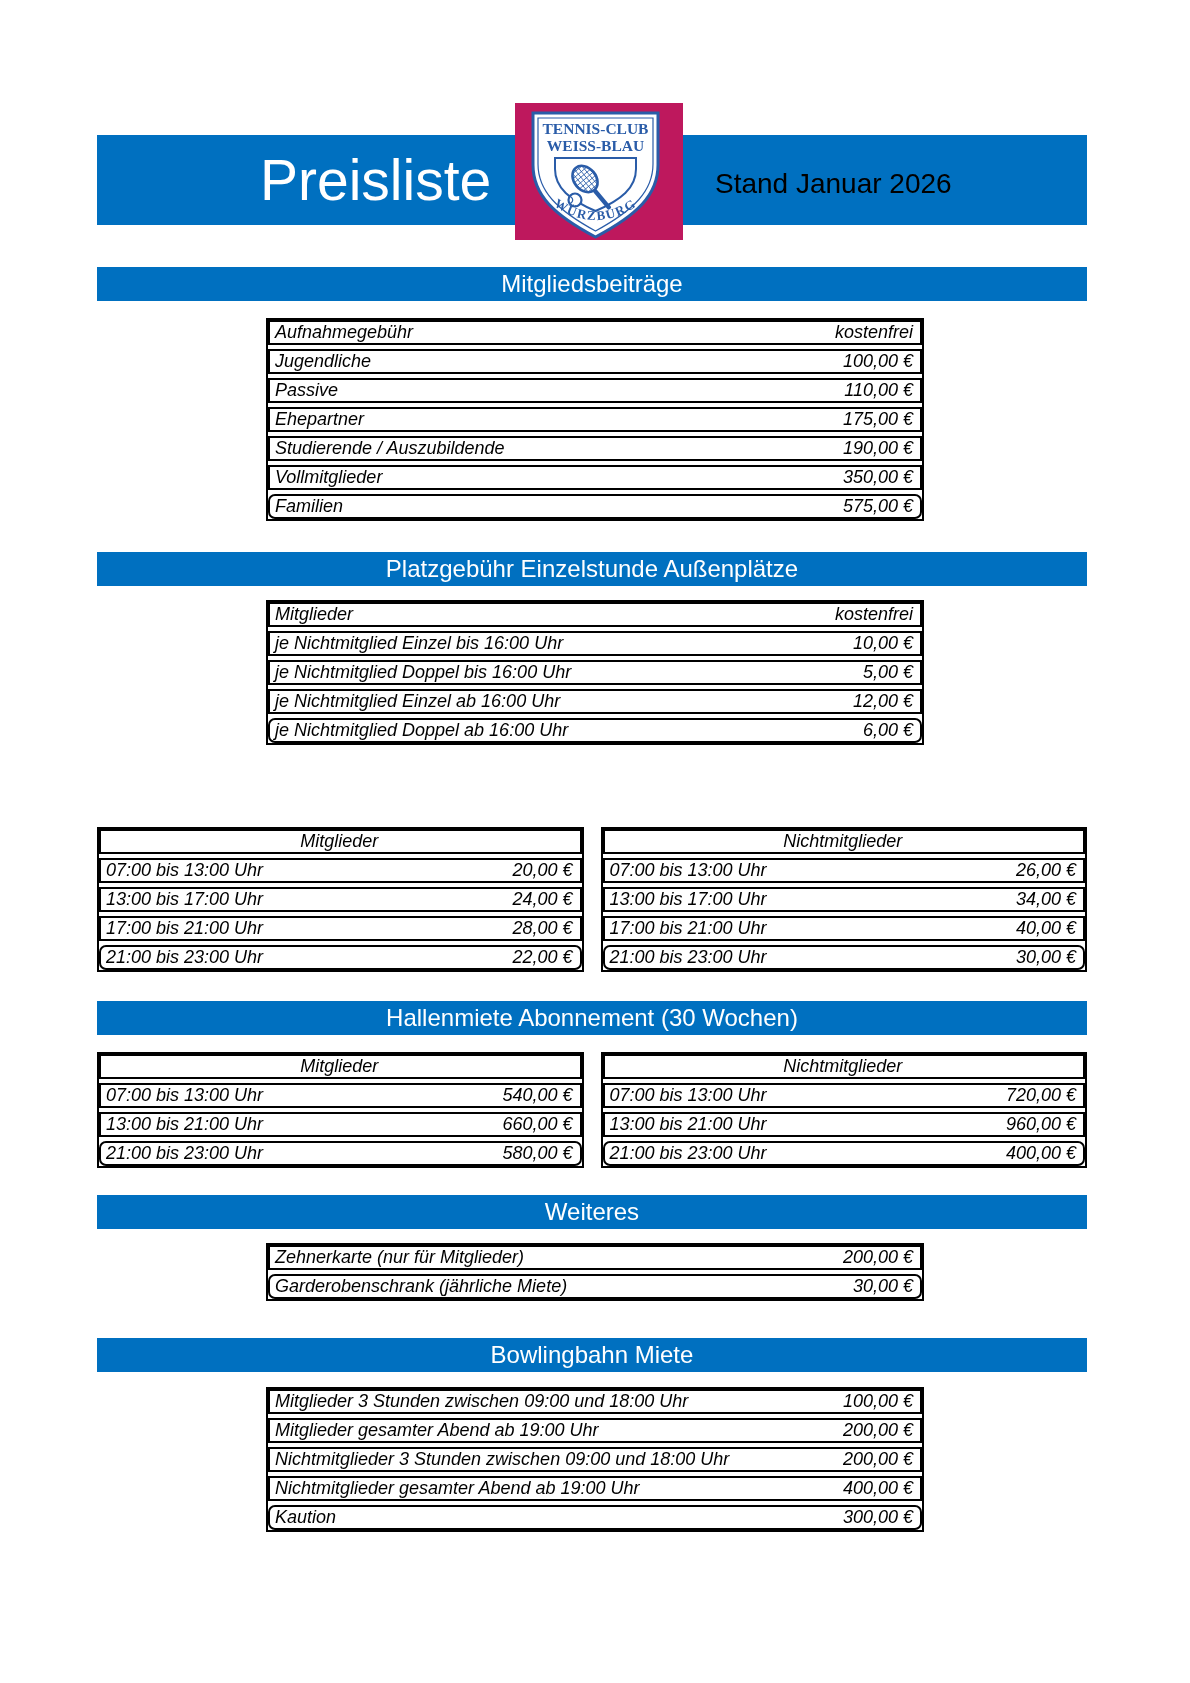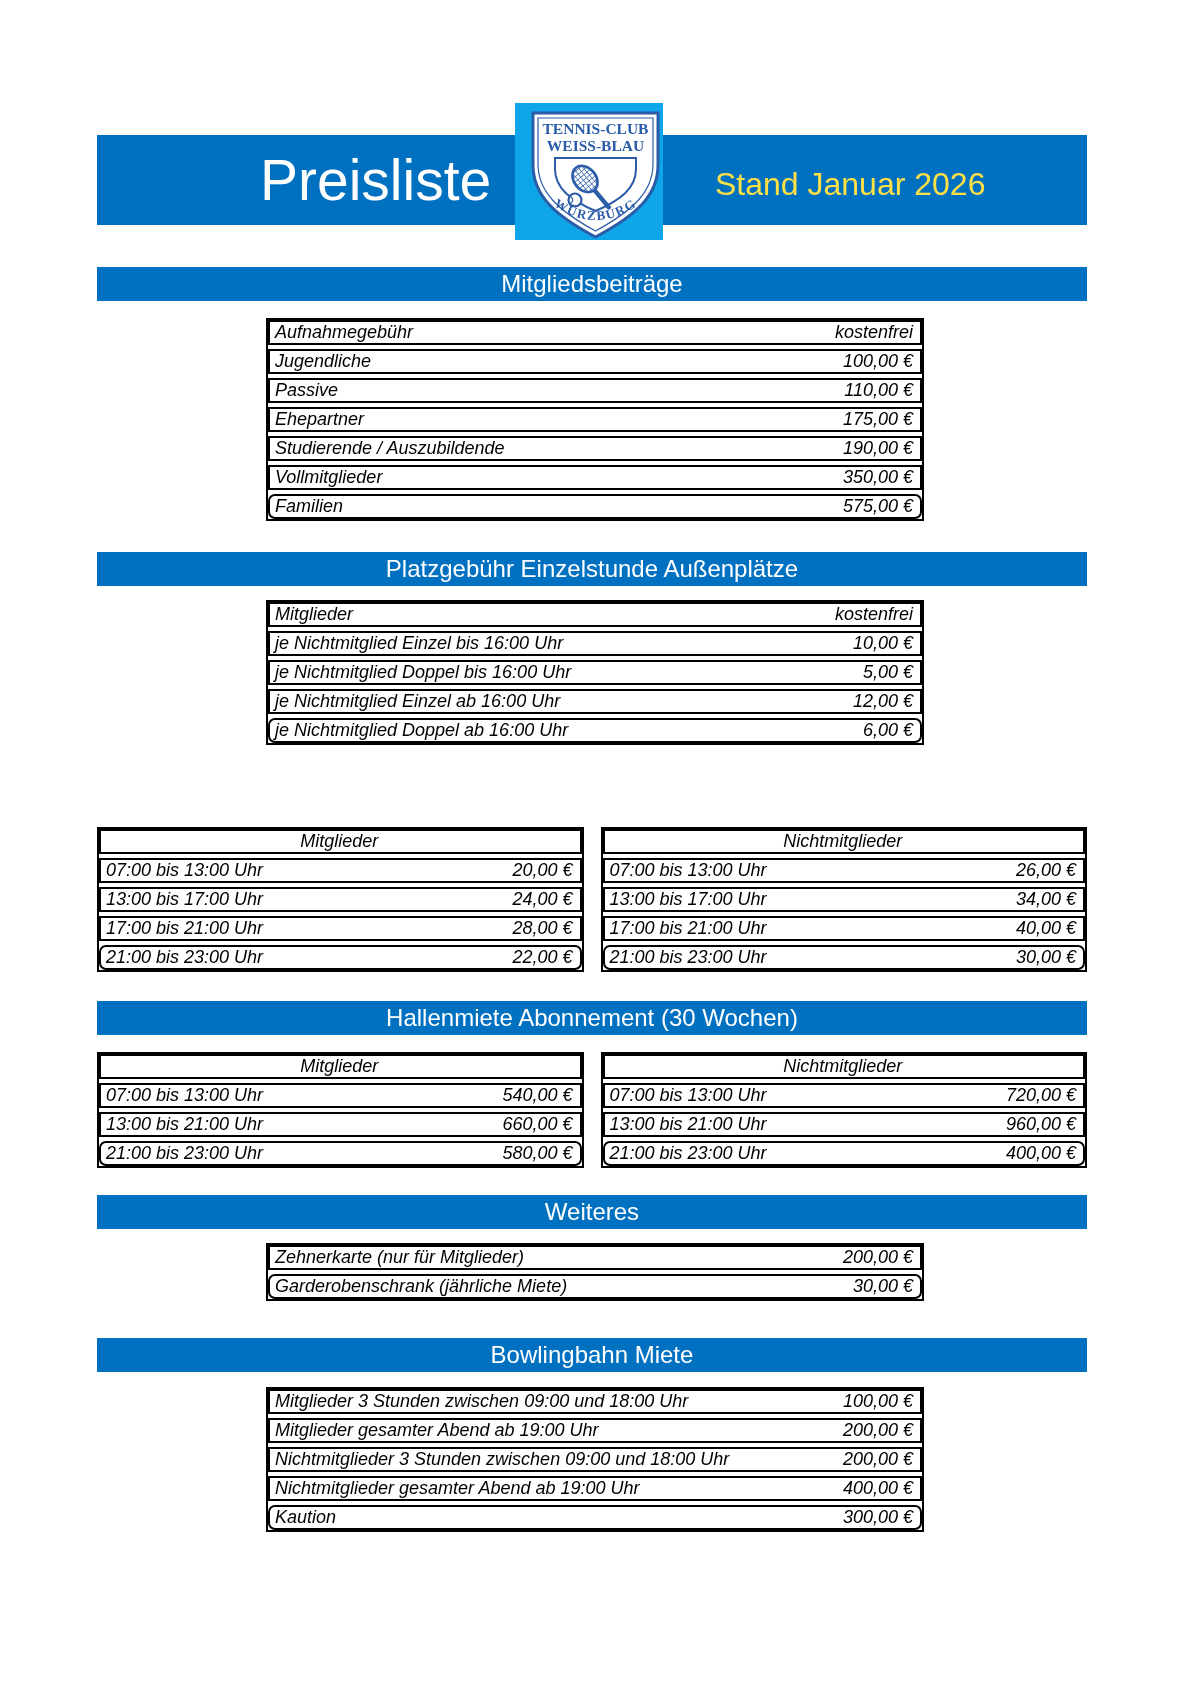--- a/index.html
+++ b/index.html
@@ -3,22 +3,22 @@
 <meta charset="utf-8">
 <style>
   html,body{margin:0;padding:0;background:#fff;}
   .page{position:relative;width:1190px;height:1683px;background:#fff;overflow:hidden;
         font-family:"Liberation Sans",sans-serif;color:#000;}
   
   .hband{position:absolute;left:97px;top:135px;width:990px;height:90px;background:#0070C0;}
   .title{position:absolute;left:163px;top:0;height:90px;line-height:90px;
          font-size:57px;color:#fff;white-space:nowrap;}
   .date{position:absolute;left:618px;top:0;height:90px;line-height:98px;
-        font-size:32px;color:#fde047;white-space:nowrap;}
-  .logo{position:absolute;left:515px;top:103px;width:148px;height:137px;background:#0ea5e9;z-index:2;}
+        font-size:28px;color:#000000;white-space:nowrap;}
+  .logo{position:absolute;left:515px;top:103px;width:168px;height:137px;background:#be185d;z-index:2;}
   .logo svg{display:block;}
   
   .band{position:absolute;left:97px;width:990px;height:34px;background:#0070C0;
         color:#fff;font-size:24px;line-height:34px;text-align:center;white-space:nowrap;}
   
   .twrap{position:absolute;}
   .twrap.single{left:266px;width:658px;}
   .twrap.double{left:97px;width:990px;display:flex;gap:17px;}
   .tbl{border:2px solid #000;padding:0;background:#fff;box-sizing:border-box;font-style:italic;}
   .twrap.double .tbl{flex:1;}

